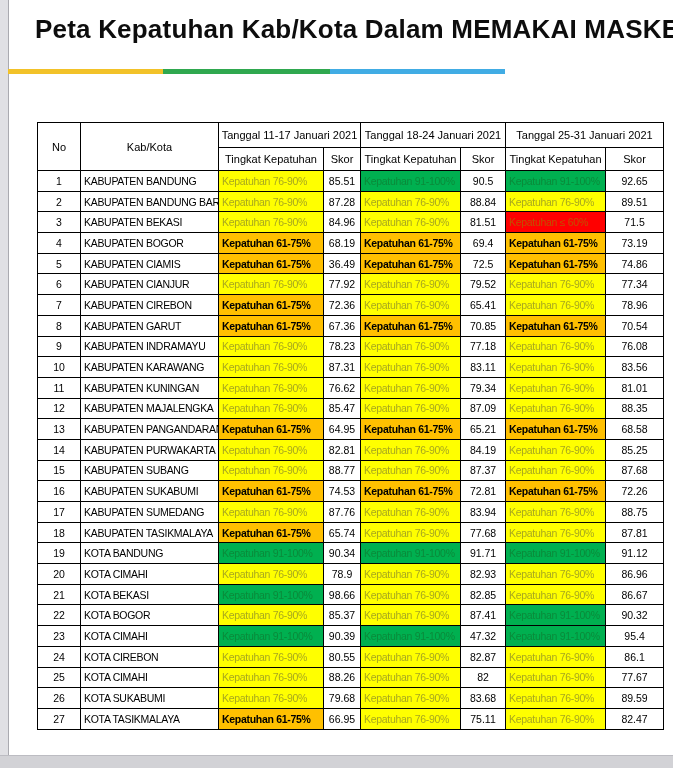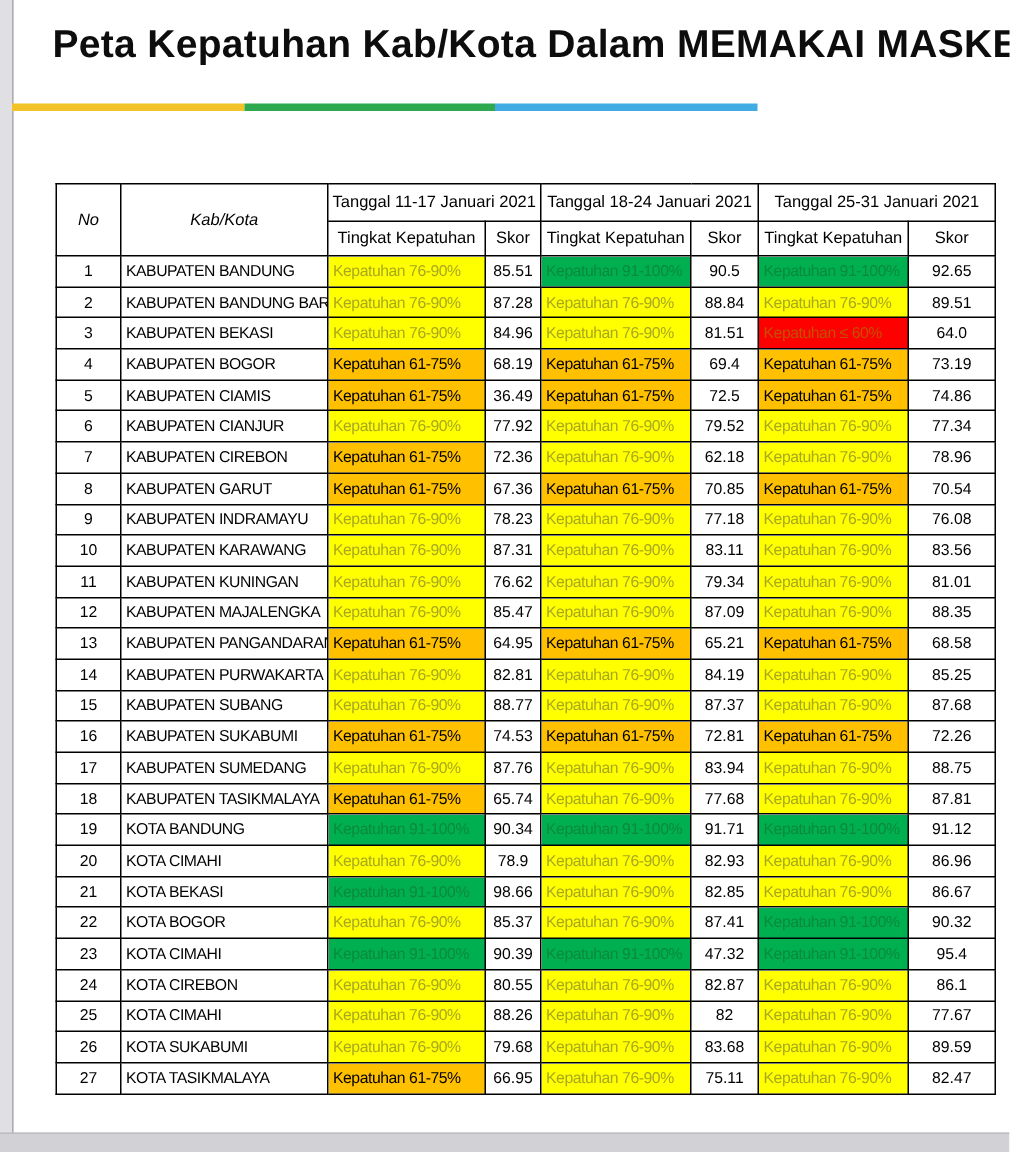--- a/index.html
+++ b/index.html
@@ -39,27 +39,27 @@
   table.compliance th, table.compliance td {
     border: 1px solid #000;
     overflow: hidden; white-space: nowrap;
   }
   table.compliance thead th {
     font-weight: normal; font-size: 11px; text-align: center;
     background: #fff;
   }
   tr.hdr-period th { height: 25px; }
   tr.hdr-sub th { height: 23px; }
-  th.h-no, th.h-region { height: 48px; font-style: italic; }
+  th.h-no, th.h-region { height: 48px; }
   table.compliance tbody td { height: 20.7px; }
   td.c-no { text-align: center; }
   td.c-region { text-align: left; padding-left: 3px; letter-spacing: -0.3px; }
   td.c-level { text-align: left; padding-left: 3px; letter-spacing: -0.3px; }
   td.c-score { text-align: center; }
-  td.c-level.bold { font-weight: normal; }
+  td.c-level.bold { font-weight: bold; }
 </style>
 </head>
 <body>
 
 <div class="left-edge"></div>
 <div class="bottom-edge"></div>
 
 <h1 class="page-title">Peta Kepatuhan Kab/Kota Dalam MEMAKAI MASKER</h1>
 
 <div class="accent-bar">
@@ -118,21 +118,21 @@
         <td class="c-score">89.51</td>
       </tr>
       <tr>
         <td class="c-no">3</td>
         <td class="c-region">KABUPATEN BEKASI</td>
         <td class="c-level" style="background: rgb(255, 255, 0); color: rgb(168, 168, 30);">Kepatuhan 76-90%</td>
         <td class="c-score">84.96</td>
         <td class="c-level" style="background: rgb(255, 255, 0); color: rgb(168, 168, 30);">Kepatuhan 76-90%</td>
         <td class="c-score">81.51</td>
         <td class="c-level" style="background: rgb(255, 0, 0); color: rgb(191, 83, 0);">Kepatuhan ≤ 60%</td>
-        <td class="c-score">64.0</td>
+        <td class="c-score">71.5</td>
       </tr>
       <tr>
         <td class="c-no">4</td>
         <td class="c-region">KABUPATEN BOGOR</td>
         <td class="c-level bold" style="background: rgb(255, 192, 0); color: rgb(0, 0, 0);">Kepatuhan 61-75%</td>
         <td class="c-score">68.19</td>
         <td class="c-level bold" style="background: rgb(255, 192, 0); color: rgb(0, 0, 0);">Kepatuhan 61-75%</td>
         <td class="c-score">69.4</td>
         <td class="c-level bold" style="background: rgb(255, 192, 0); color: rgb(0, 0, 0);">Kepatuhan 61-75%</td>
         <td class="c-score">73.19</td>
@@ -156,21 +156,21 @@
         <td class="c-score">79.52</td>
         <td class="c-level" style="background: rgb(255, 255, 0); color: rgb(168, 168, 30);">Kepatuhan 76-90%</td>
         <td class="c-score">77.34</td>
       </tr>
       <tr>
         <td class="c-no">7</td>
         <td class="c-region">KABUPATEN CIREBON</td>
         <td class="c-level bold" style="background: rgb(255, 192, 0); color: rgb(0, 0, 0);">Kepatuhan 61-75%</td>
         <td class="c-score">72.36</td>
         <td class="c-level" style="background: rgb(255, 255, 0); color: rgb(168, 168, 30);">Kepatuhan 76-90%</td>
-        <td class="c-score">62.18</td>
+        <td class="c-score">65.41</td>
         <td class="c-level" style="background: rgb(255, 255, 0); color: rgb(168, 168, 30);">Kepatuhan 76-90%</td>
         <td class="c-score">78.96</td>
       </tr>
       <tr>
         <td class="c-no">8</td>
         <td class="c-region">KABUPATEN GARUT</td>
         <td class="c-level bold" style="background: rgb(255, 192, 0); color: rgb(0, 0, 0);">Kepatuhan 61-75%</td>
         <td class="c-score">67.36</td>
         <td class="c-level bold" style="background: rgb(255, 192, 0); color: rgb(0, 0, 0);">Kepatuhan 61-75%</td>
         <td class="c-score">70.85</td>

